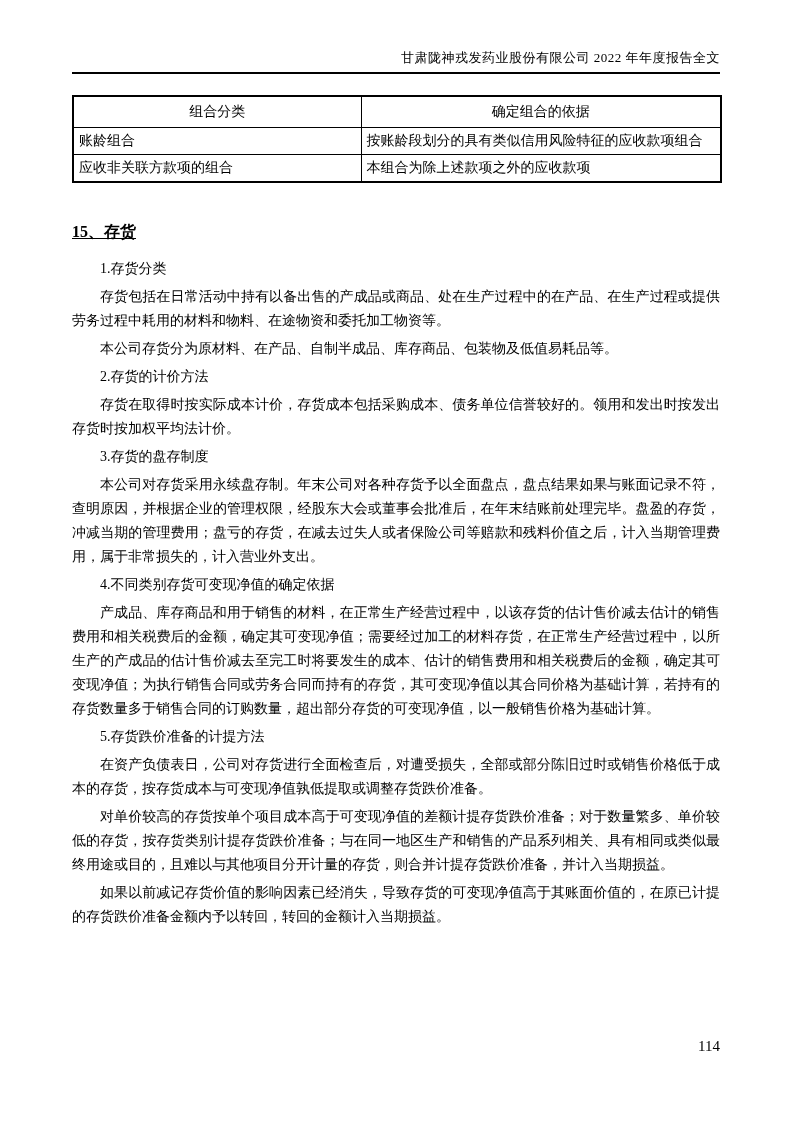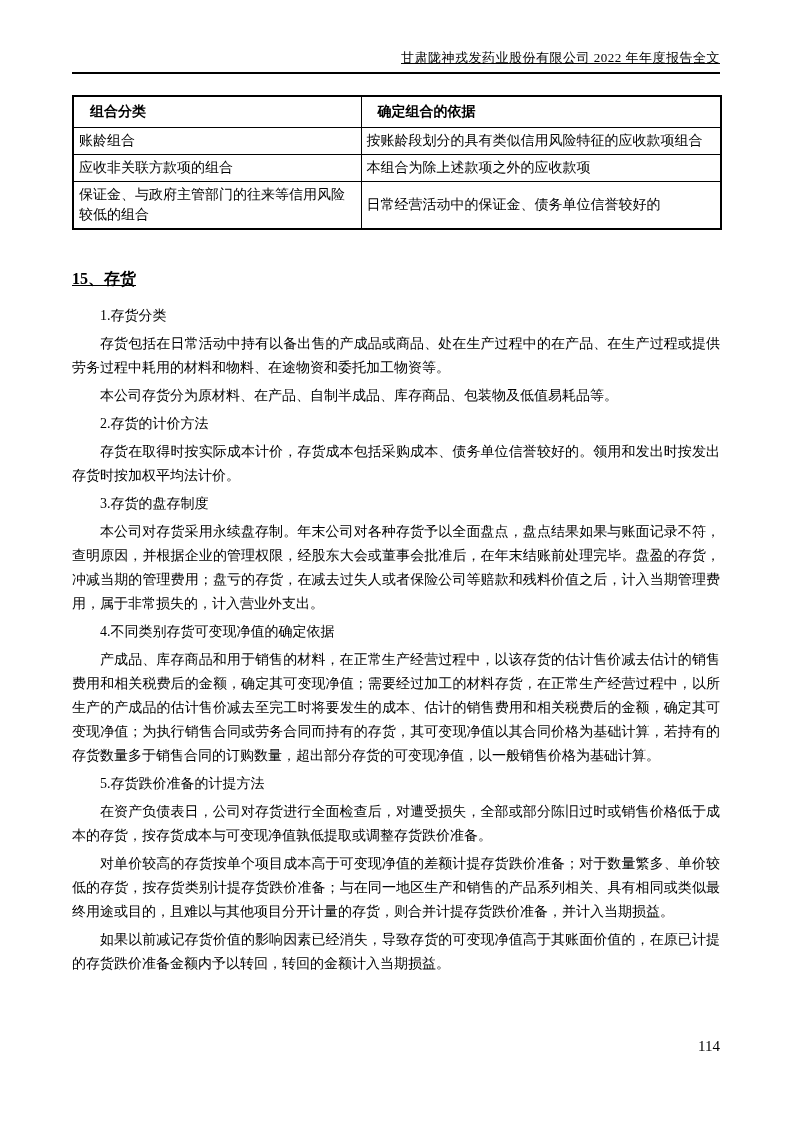--- a/index.html
+++ b/index.html
@@ -22,21 +22,20 @@
     left: 72px;
     top: 0;
     width: 648px;
   }
   .doc-header {
     padding-top: 50px;
     text-align: right;
     font-size: 13px;
     line-height: 16px;
     letter-spacing: 0.5px;
-    text-decoration: underline;
   }
   .header-rule {
     margin-top: 6px;
     border-bottom: 2px solid #000000;
     height: 0;
   }
   table.combo-table {
     margin-top: 21px;
     width: 648px;
     border-collapse: collapse;
@@ -47,23 +46,22 @@
   table.combo-table col.c2 { width: 360px; }
   table.combo-table th,
   table.combo-table td {
     border: 1px solid #000000;
     font-size: 14px;
     line-height: 20px;
     font-weight: normal;
     vertical-align: middle;
   }
   table.combo-table th {
-    text-align: left;
+    text-align: center;
     padding: 5px 16px;
-    font-weight: bold;
   }
   table.combo-table td {
     text-align: left;
     padding: 3px 5px;
     margin-left: 48px;
   }
   .section-heading {
     margin: 38px 0 14px 0;
     font-size: 16px;
     font-weight: bold;
@@ -113,24 +111,20 @@
       </thead>
       <tbody>
         <tr>
             <td>账龄组合</td>
             <td>按账龄段划分的具有类似信用风险特征的应收款项组合</td>
           </tr>
           <tr>
             <td>应收非关联方款项的组合</td>
             <td>本组合为除上述款项之外的应收款项</td>
           </tr>
-          <tr>
-            <td>保证金、与政府主管部门的往来等信用风险较低的组合</td>
-            <td>日常经营活动中的保证金、债务单位信誉较好的</td>
-          </tr>
       </tbody>
     </table>
 
     <h2 class="section-heading">15、存货</h2>
 
     <div class="paragraphs">
       <p class="para sub">1.存货分类</p>
         <p class="para body">存货包括在日常活动中持有以备出售的产成品或商品、处在生产过程中的在产品、在生产过程或提供劳务过程中耗用的材料和物料、在途物资和委托加工物资等。</p>
         <p class="para body">本公司存货分为原材料、在产品、自制半成品、库存商品、包装物及低值易耗品等。</p>
         <p class="para sub">2.存货的计价方法</p>

